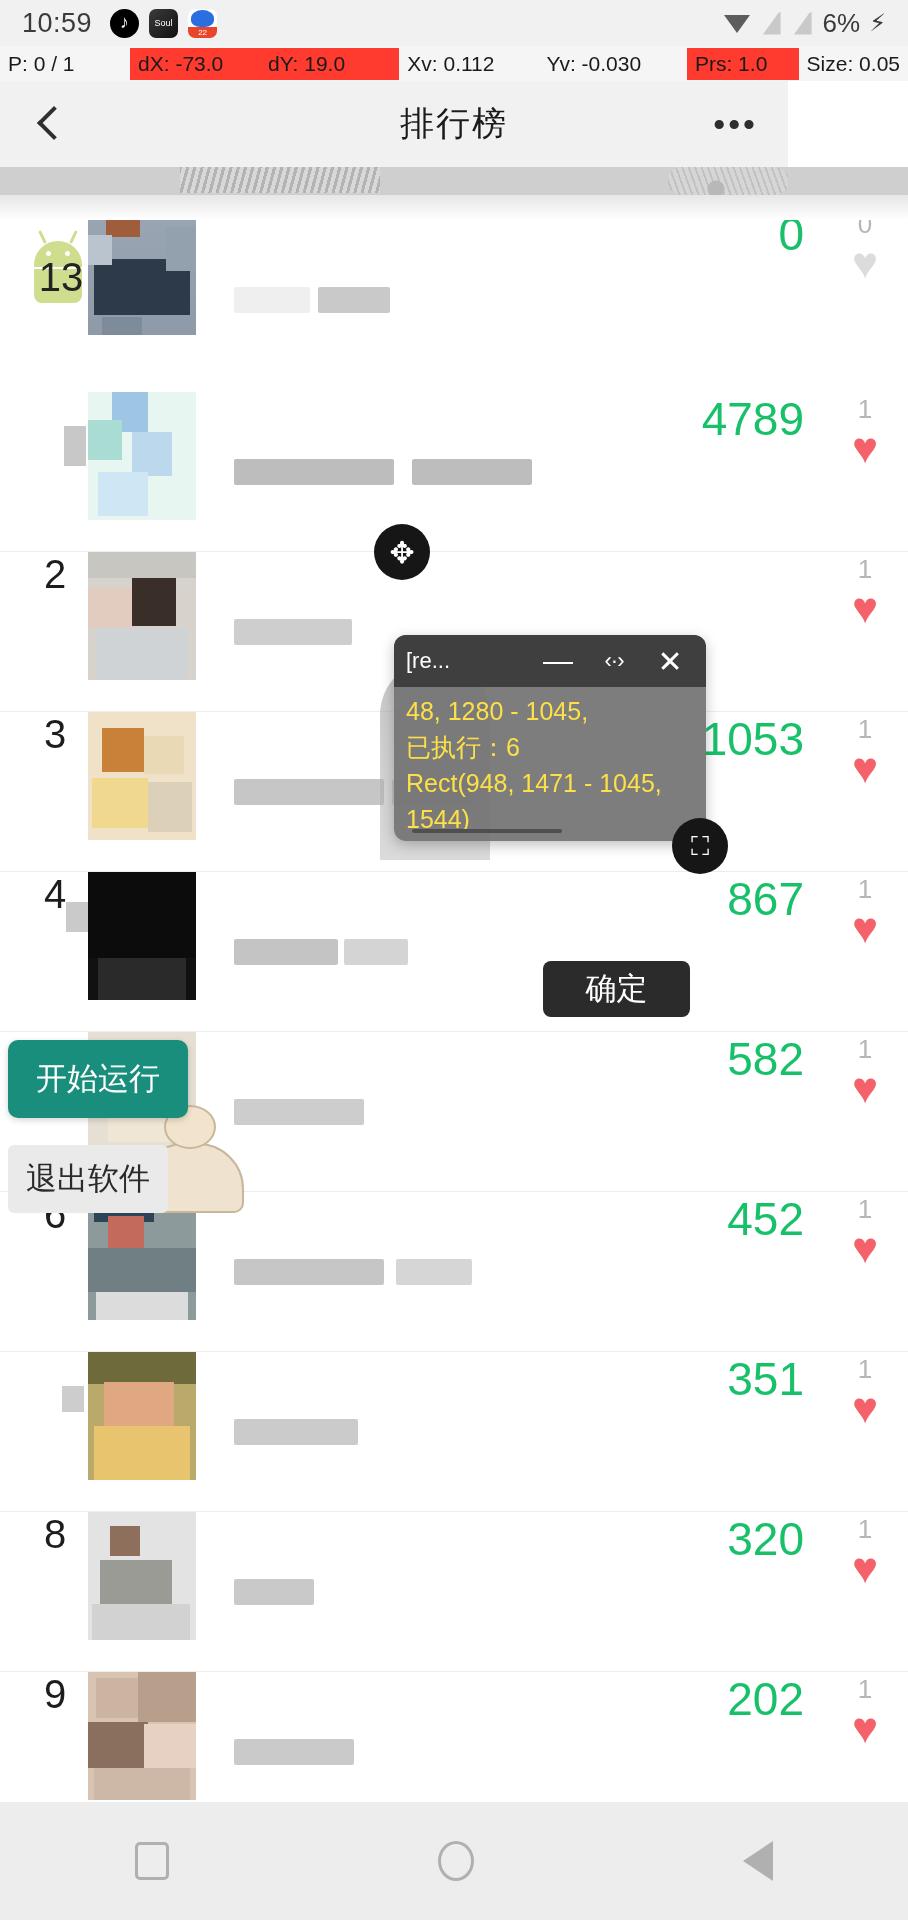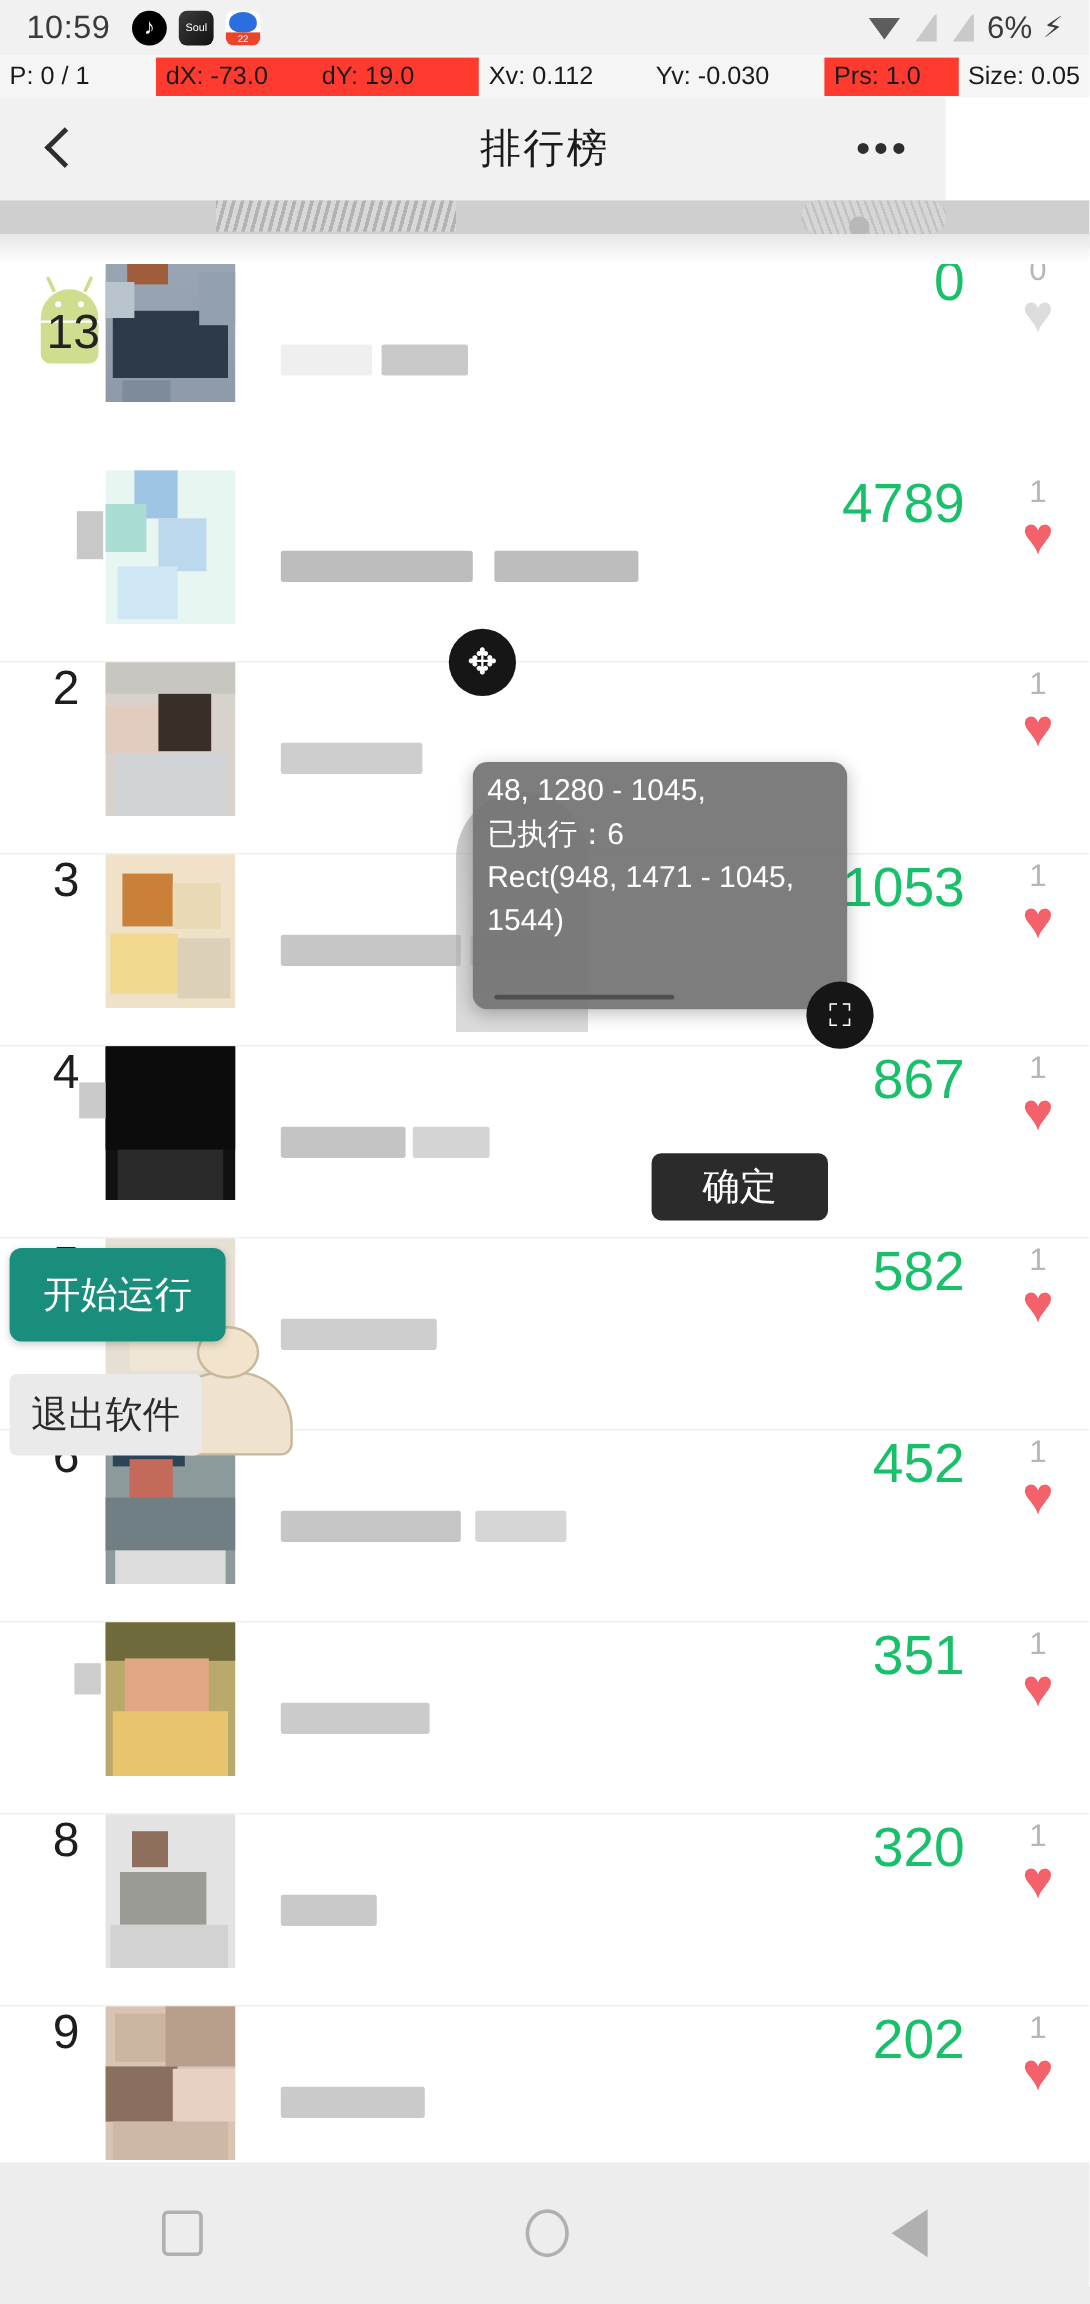--- a/index.html
+++ b/index.html
@@ -182,21 +182,21 @@
     height:52px; background:#3f3f3f; display:flex; align-items:center;
     padding:0 12px; color:#fff; gap:8px;
   }
   .dlg-title{ font-size:22px; color:#fff; flex:1; white-space:nowrap;
               overflow:hidden; text-overflow:ellipsis; }
   .dlg-btn{ width:48px; text-align:center; color:#fff; font-size:26px; }
   .dlg-min{ font-size:30px; line-height:12px; }
   .dlg-res{ font-size:22px; letter-spacing:-1px; }
   .dlg-close{ font-size:30px; }
   .dlg-body{
-    padding:6px 12px 0 12px; color:#ffffff; font-size:25px; line-height:36px;
+    padding:6px 12px 0 12px; color:#fde047; font-size:25px; line-height:36px;
   }
   .dlg-scroll{
     position:absolute; left:18px; bottom:8px; width:150px; height:4px;
     background:#4f4f4f; border-radius:2px;
   }
   .move-handle{
     position:absolute; left:374px; top:524px; width:56px; height:56px;
     border-radius:50%; background:#161616; z-index:52;
     display:flex; align-items:center; justify-content:center;
     color:#fff; font-size:30px;
@@ -483,20 +483,26 @@
 <div class="mascot">
   <span class="mascot-body"></span>
     <span class="mascot-head"></span>
 </div>
 <div class="runbtn">开始运行</div>
 <div class="exitbtn">退出软件</div>
 
 <div class="ghost"></div>
 
 <div class="dlg">
+  <div class="dlg-bar">
+    <span class="dlg-title">[re...</span>
+    <span class="dlg-btn dlg-min">—</span>
+    <span class="dlg-btn dlg-res">‹·›</span>
+    <span class="dlg-btn dlg-close">✕</span>
+  </div>
   <div class="dlg-body">
     <div>48, 1280 - 1045,</div>
     <div>已执行：6</div>
     <div>Rect(948, 1471 - 1045,</div>
     <div>1544)</div>
   </div>
   <div class="dlg-scroll"></div>
 </div>
 
 <div class="move-handle">✥</div>

